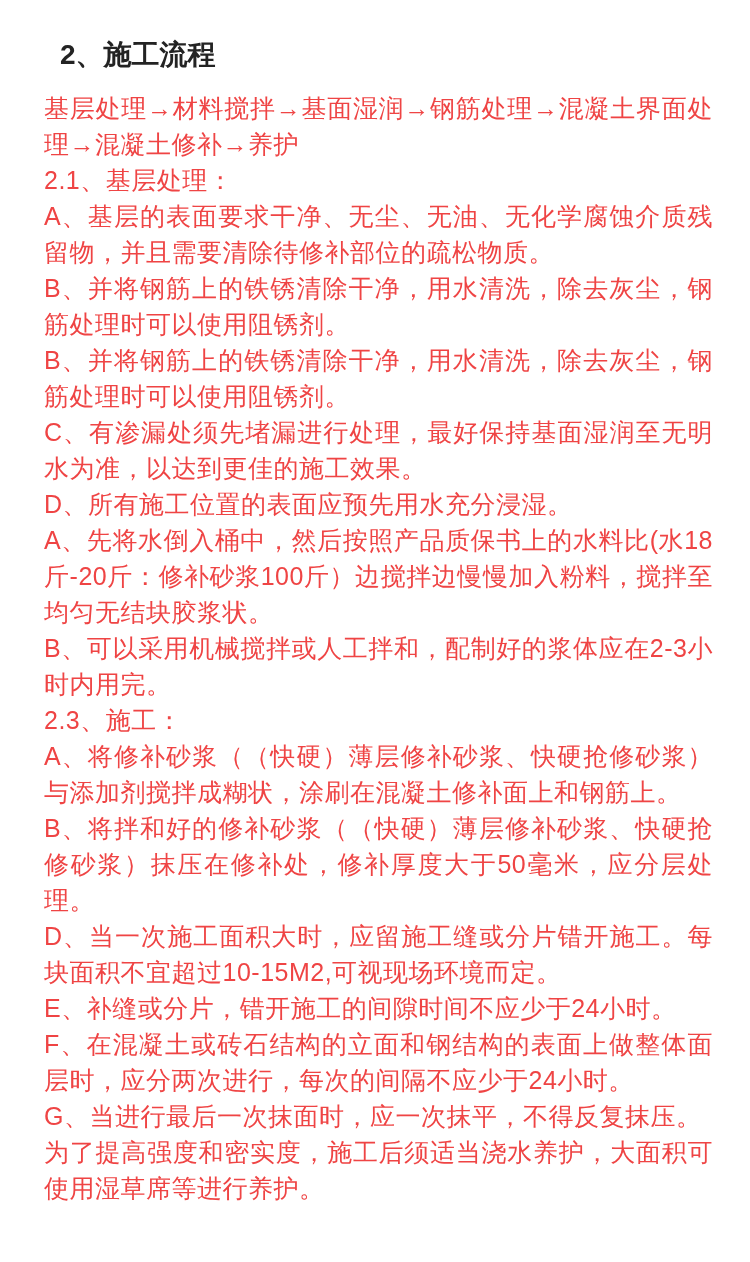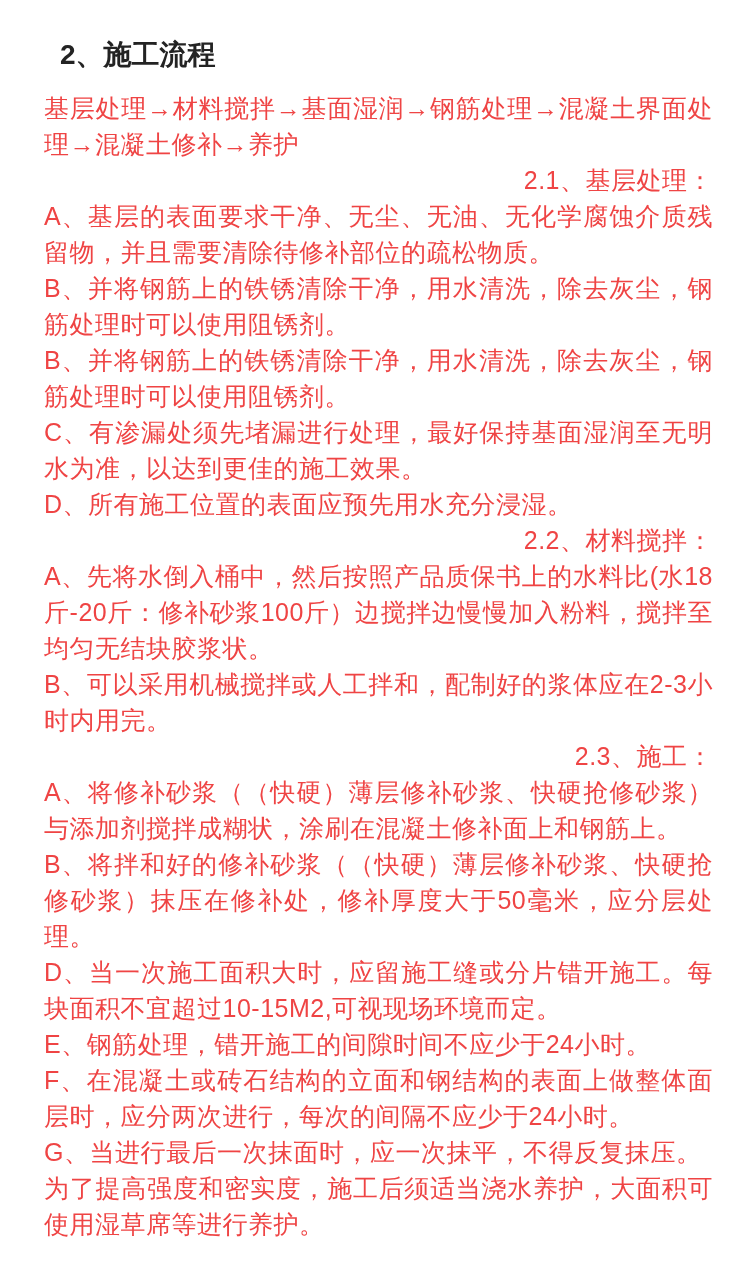--- a/index.html
+++ b/index.html
@@ -36,43 +36,42 @@
     margin: 0;
     padding: 0;
     font-size: 25px;
     line-height: 36px;
     text-align: justify;
     text-justify: inter-character;
     letter-spacing: 0.5px;
     color: #ef4444;
   }
   .para.heading {
-    text-align: right;
+    text-align: left;
   }
 </style>
 </head>
 <body>
 
 <div class="page">
   <div class="doc">
     <h1 class="title">2、施工流程</h1>
     <div>
         <p class="para body">基层处理→材料搅拌→基面湿润→钢筋处理→混凝土界面处理→混凝土修补→养护</p>
         <p class="para heading">2.1、基层处理：</p>
         <p class="para body">A、基层的表面要求干净、无尘、无油、无化学腐蚀介质残留物，并且需要清除待修补部位的疏松物质。</p>
         <p class="para body">B、并将钢筋上的铁锈清除干净，用水清洗，除去灰尘，钢筋处理时可以使用阻锈剂。</p>
         <p class="para body">B、并将钢筋上的铁锈清除干净，用水清洗，除去灰尘，钢筋处理时可以使用阻锈剂。</p>
         <p class="para body">C、有渗漏处须先堵漏进行处理，最好保持基面湿润至无明水为准，以达到更佳的施工效果。</p>
         <p class="para body">D、所有施工位置的表面应预先用水充分浸湿。</p>
-        <p class="para heading">2.2、材料搅拌：</p>
         <p class="para body">A、先将水倒入桶中，然后按照产品质保书上的水料比(水18斤-20斤：修补砂浆100斤）边搅拌边慢慢加入粉料，搅拌至均匀无结块胶浆状。</p>
         <p class="para body">B、可以采用机械搅拌或人工拌和，配制好的浆体应在2-3小时内用完。</p>
         <p class="para heading">2.3、施工：</p>
         <p class="para body">A、将修补砂浆（（快硬）薄层修补砂浆、快硬抢修砂浆）与添加剂搅拌成糊状，涂刷在混凝土修补面上和钢筋上。</p>
         <p class="para body">B、将拌和好的修补砂浆（（快硬）薄层修补砂浆、快硬抢修砂浆）抹压在修补处，修补厚度大于50毫米，应分层处理。</p>
         <p class="para body">D、当一次施工面积大时，应留施工缝或分片错开施工。每块面积不宜超过10-15M2,可视现场环境而定。</p>
-        <p class="para body">E、钢筋处理，错开施工的间隙时间不应少于24小时。</p>
+        <p class="para body">E、补缝或分片，错开施工的间隙时间不应少于24小时。</p>
         <p class="para body">F、在混凝土或砖石结构的立面和钢结构的表面上做整体面层时，应分两次进行，每次的间隔不应少于24小时。</p>
         <p class="para body">G、当进行最后一次抹面时，应一次抹平，不得反复抹压。</p>
         <p class="para body">为了提高强度和密实度，施工后须适当浇水养护，大面积可使用湿草席等进行养护。</p>
       </div>
   </div>
 </div>
 
 </body></html>

